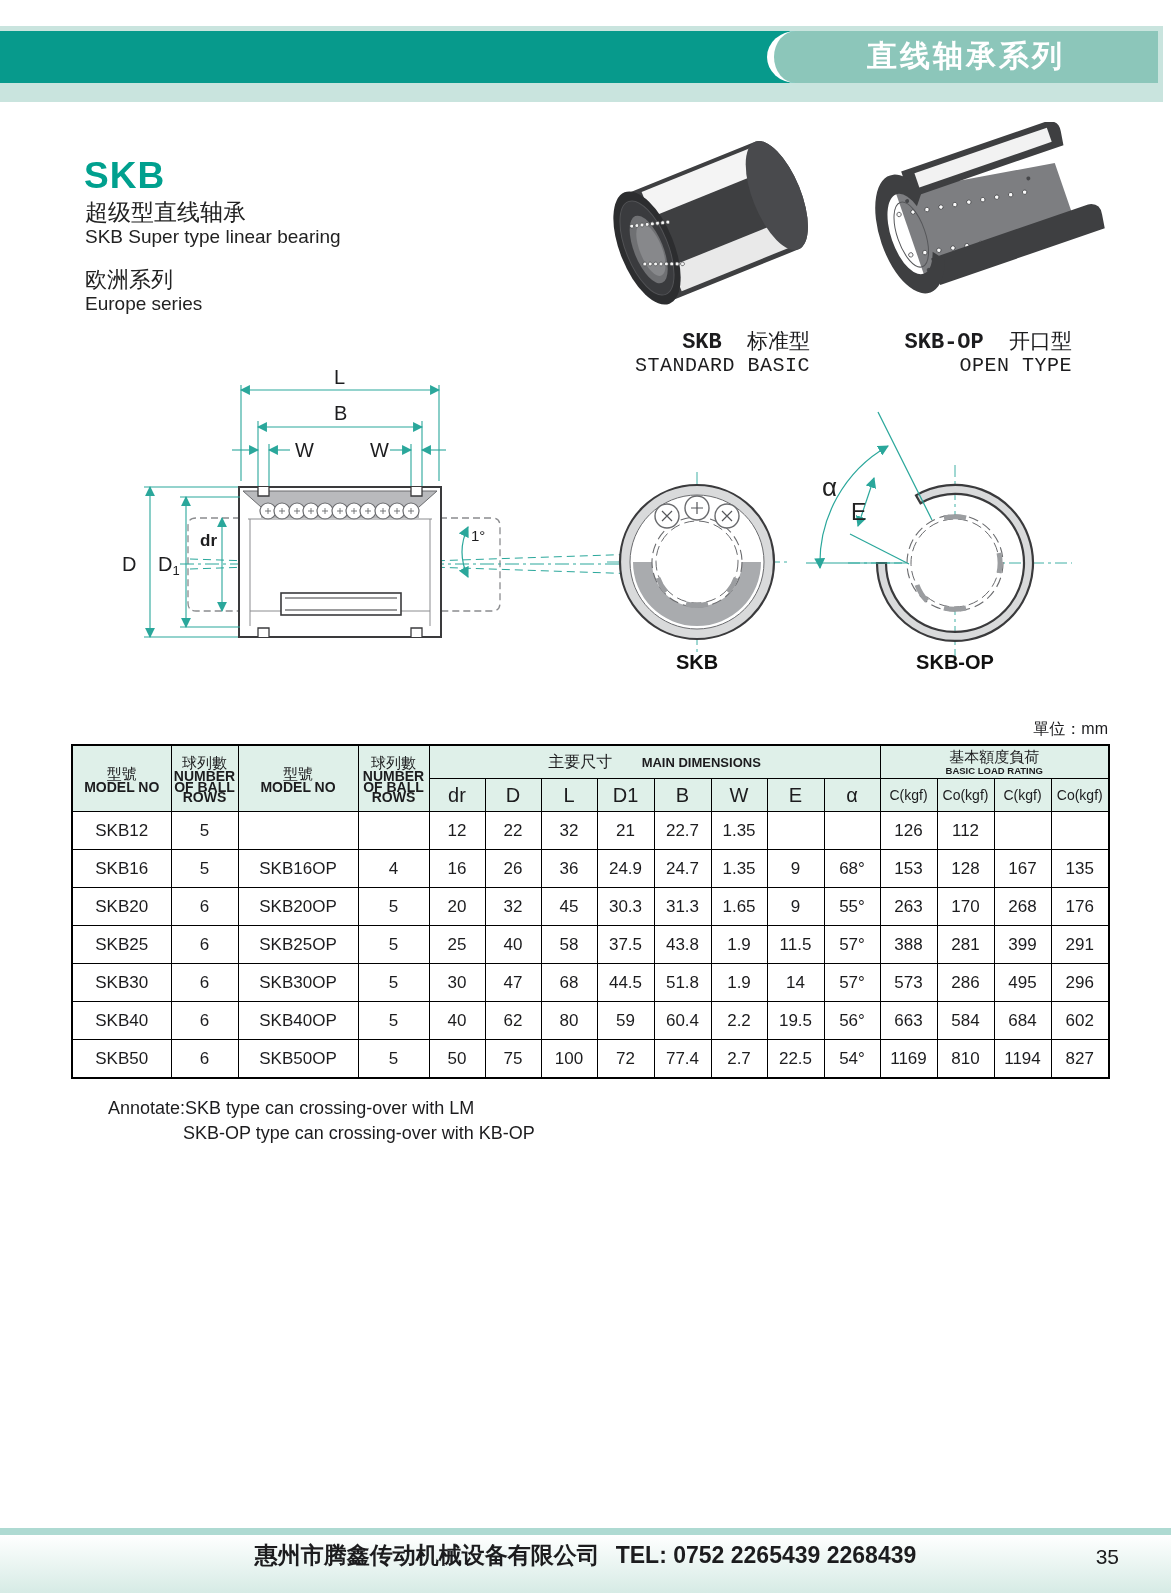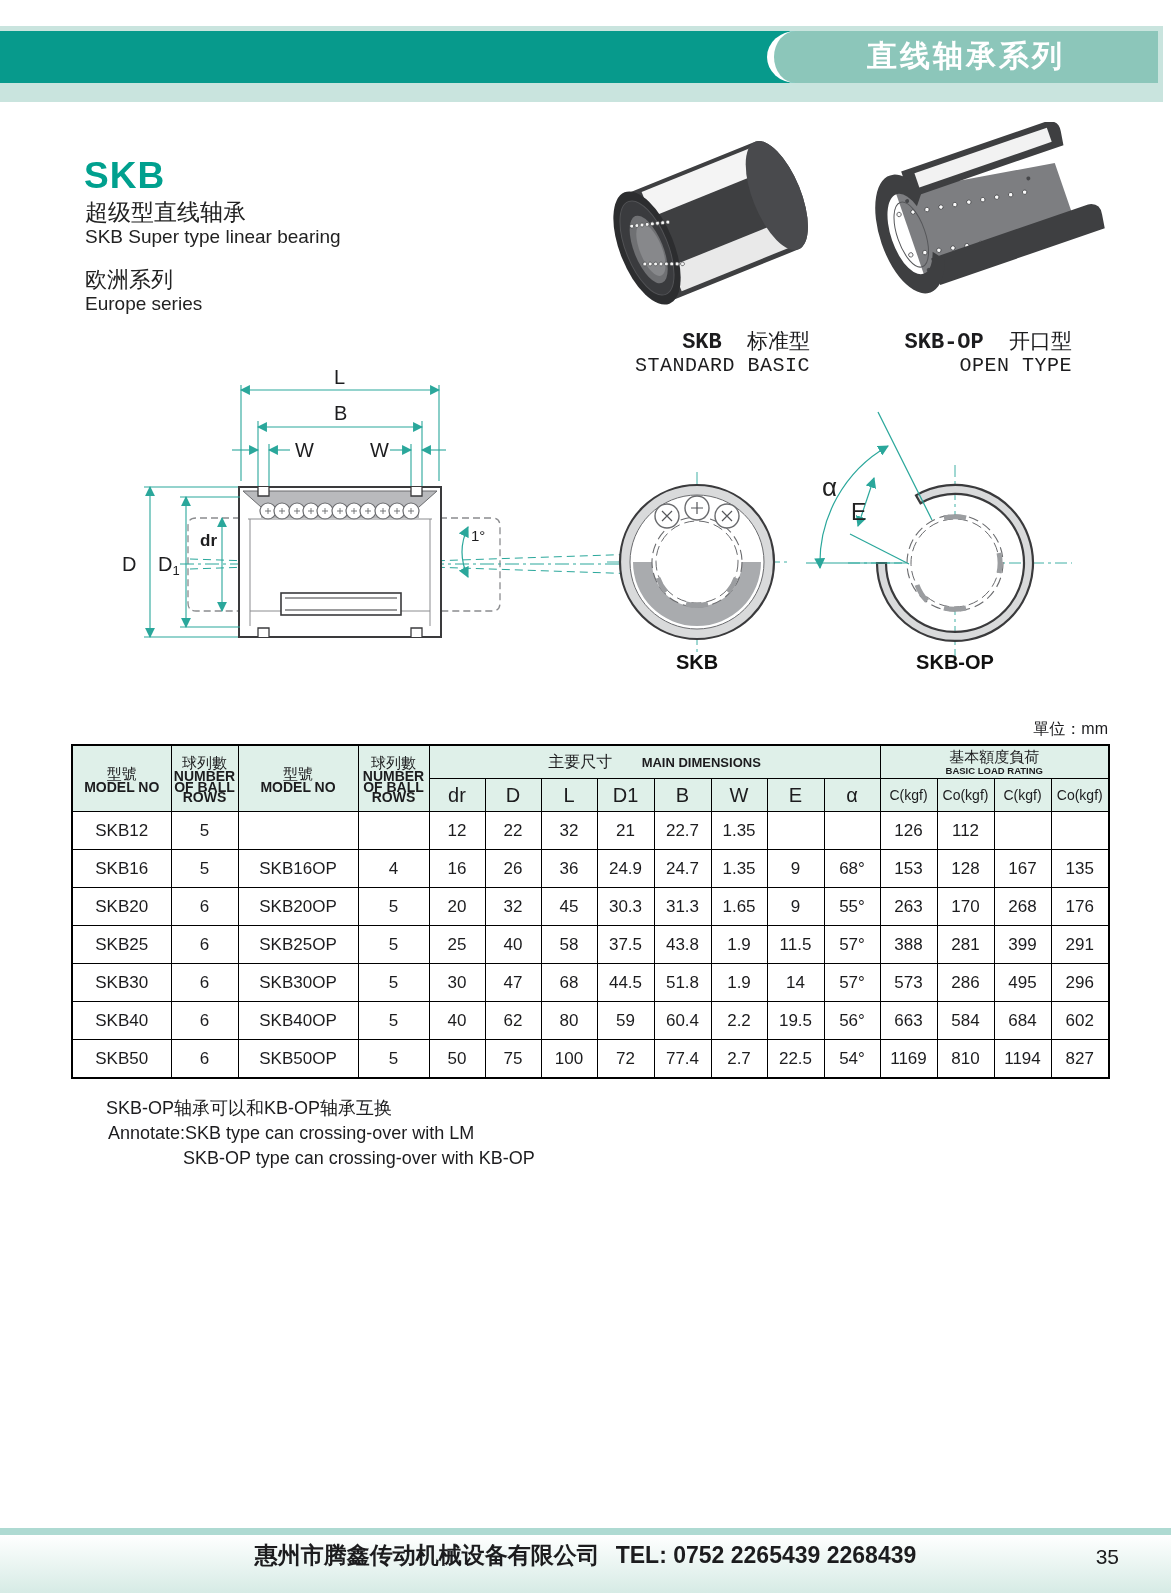--- a/index.html
+++ b/index.html
@@ -489,21 +489,20 @@
         <td>54°</td>
         <td>1169</td>
         <td>810</td>
         <td>1194</td>
         <td>827</td>
       </tr>
     </tbody>
 </table>
 
 <div class="abs notes">
-  <div class="n2">SKB-OP轴承可以和KB-OP轴承互换</div>
   <div class="n3">Annotate:SKB type can crossing-over with LM</div>
   <div class="n4">SKB-OP type can crossing-over with KB-OP</div>
 </div>
 
 <div class="abs foot-band"></div>
 <div class="abs foot-grad"></div>
 <div class="abs foot-line">
   <span>惠州市腾鑫传动机械设备有限公司</span><span>TEL: 0752  2265439  2268439</span>
 </div>
 <div class="abs page-num">35</div>

